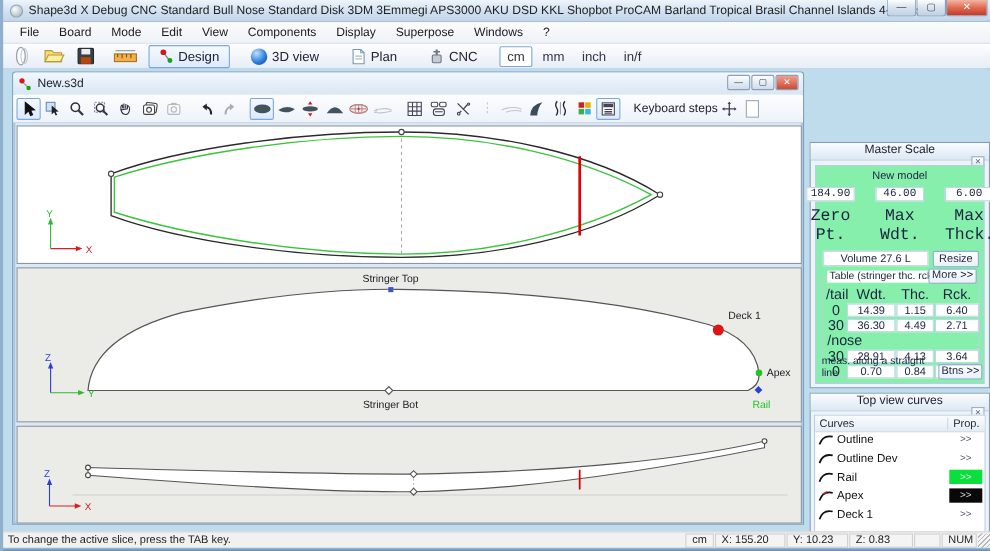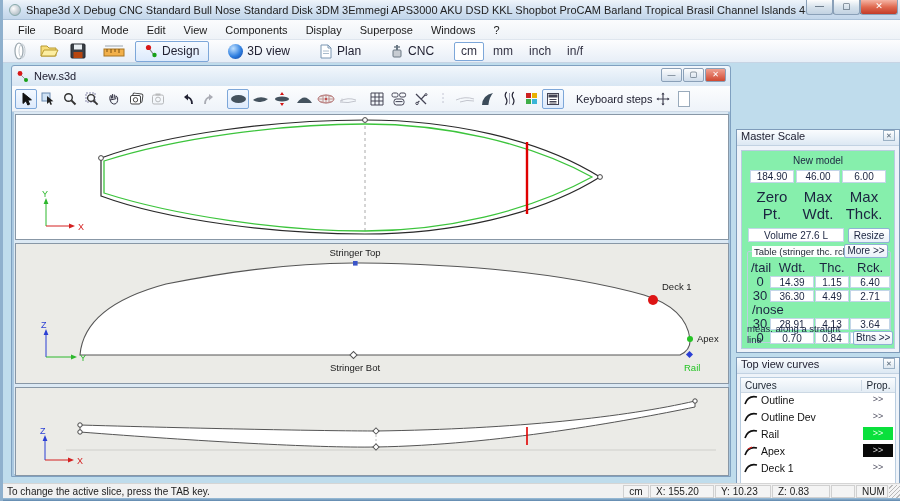--- a/index.html
+++ b/index.html
@@ -67,30 +67,30 @@
   
   .panel { position:absolute; left:3px; width:714px; border:1px solid #8897a6; background:#fff; }
   #panel-top     { top:48px;  height:126px; }
   #panel-slice   { top:177px; height:141px; background:#ebebe7; }
   #panel-side    { top:321px; height:89px;  background:#ebebe7; }
   .panel svg { position:absolute; inset:0; }
 
   
   .tool-panel { position:absolute; left:733px; width:164px;
     background:#eef3f9; border:1px solid #7f9cba; }
-  .tp-title { height:16px; display:flex; align-items:flex-start; padding:0 4px;
+  .tp-title { height:16px; display:flex; align-items:center; padding:0 4px;
     background:linear-gradient(#fafcfe,#dce8f3); border-bottom:1px solid #c2d2e2;
-    font-size:11px; color:#223; }
+    font-size:11px; color:#223;flex-direction:column; }
   .tp-close { margin-left:auto; width:12px; height:11px; border:1px solid #9ab0c4;
     background:linear-gradient(#fff,#dde7f0); font-size:7px; line-height:9px; text-align:center; color:#567; }
   #master-scale { top:66px; height:224px; }
   #ms-inner { position:absolute; left:4px; top:20px; width:154px; height:199px;
     background:#86efac; border:1px solid #b9cde0; font-size:10px; }
   .ms-center { text-align:center; color:#1b2440; }
-  .ms-row3 { display:grid; grid-template-columns:44px 44px 44px; gap:2px; justify-content:center; }
+  .ms-row3 { display:grid; grid-template-columns:44px 44px 44px; gap:19px; justify-content:center;font-family:Liberation Mono, monospace; }
   .ms-box { background:#fff; border:1px solid #c3d6e8; text-align:center; height:13px; line-height:12px; color:#1b2440; }
   .ms-lab { text-align:center; font-size:15px; color:#1b2440; }
   .ms-btn { background:linear-gradient(#fff,#e8f0f8); border:1px solid #8fb2d4; border-radius:2px;
     font-size:10px; text-align:center; color:#1b2440; }
   #ms-table { position:absolute; left:5px; top:100px; width:144px; height:92px;
     border:1px solid #bccfe0; border-radius:2px; }
   #ms-table-legend { position:absolute; left:4px; top:-6px; background:#fdfefe; padding:0 2px; font-size:9.5px; }
   #ms-more { position:absolute; right:2px; top:-8px; width:44px; height:14px; line-height:12px; }
   .ms-grid { position:absolute; left:3px; top:10px; display:grid;
     grid-template-columns:18px 44px 34px 40px; column-gap:1px; row-gap:2px; align-items:center; }

